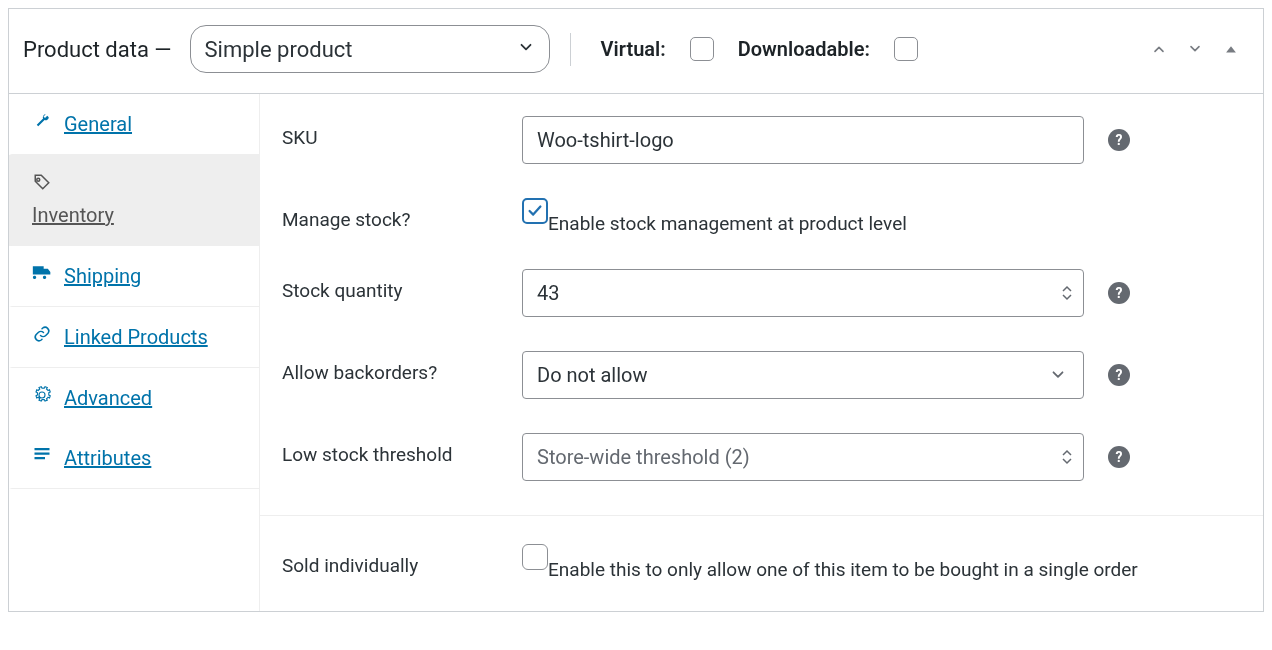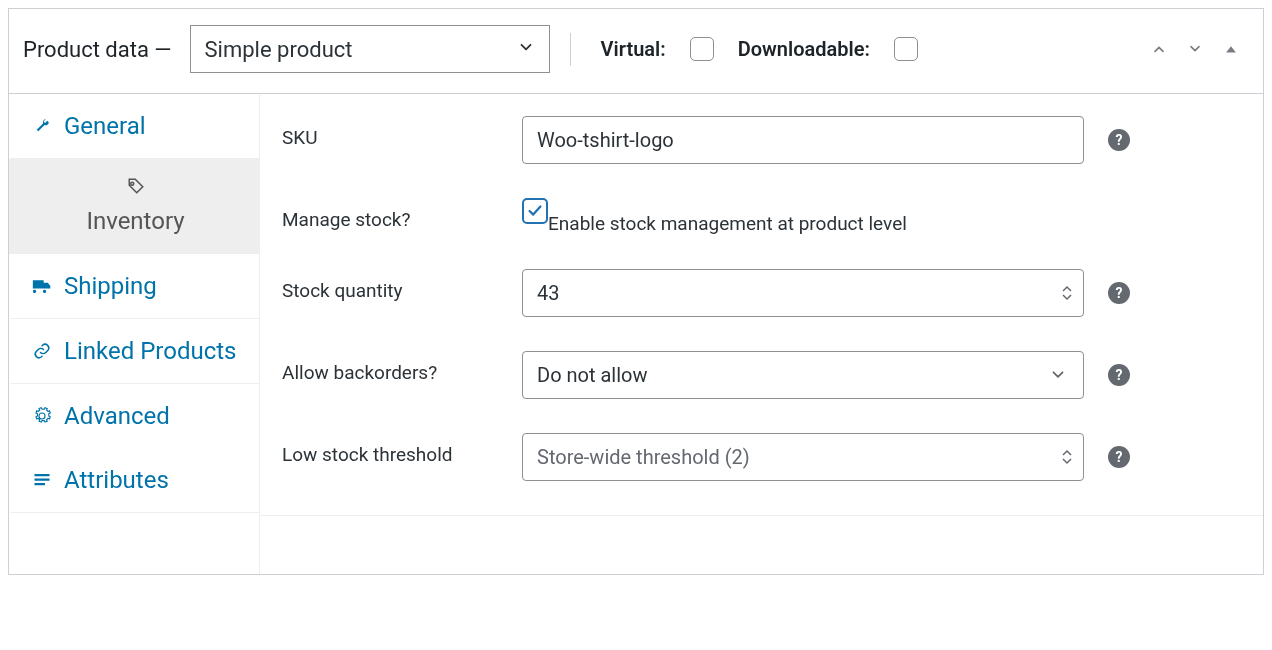--- a/index.html
+++ b/index.html
@@ -26,21 +26,21 @@
     font-size: 22px;
     color: #1d2327;
     margin-right: 18px;
   }
   .type-select {
     position: relative;
     display: flex;
     align-items: center;
     height: 48px;
     border: 1px solid #8c8f94;
-    border-radius: 0;
+    border-radius: 16px;
     padding: 0 50px 0 14px;
     font-size: 22px;
     color: #2c3338;
     min-width: 360px;
     background: #fff;
     cursor: pointer;
   }
   .type-select .chev {
     position: absolute;
     right: 14px;
@@ -91,28 +91,28 @@
   .body {
     display: flex;
   }
   .sidebar {
     width: 250px;
     flex-shrink: 0;
     background: #fff;
   }
   .tab {
     display: flex;
-    align-items: center;
     gap: 12px;
     padding: 18px 20px;
     color: #0073aa;
-    font-size: 24px;
+    font-size: 20px;
     border-left: 3px solid transparent;
     cursor: pointer;
     border-bottom: 1px solid #eee;
+    text-decoration: underline;
   }
   .tab .ic {
     width: 20px;
     display: inline-flex;
     justify-content: center;
     color: #0073aa;
   }
   .tab.active {
     background: #eeeeee;
     color: #555;
@@ -402,16 +402,23 @@
                   <path d="M2 2l4 4 4-4" stroke="#646970" stroke-width="1.5" fill="none"></path>
                 </svg>
             </span>
           </div>
           <span class="help">?</span>
         </div>
       </div>
 
       <hr class="hr">
 
+      <div class="row" style="margin-bottom:0;">
+        <div class="row-label">Sold individually</div>
+        <div class="row-field-col">
+          <span class="chk3"></span>
+          <div class="desc">Enable this to only allow one of this item to be bought in a single order</div>
+        </div>
+      </div>
 
     </div>
   </div>
 </div>
 
 </body></html>

